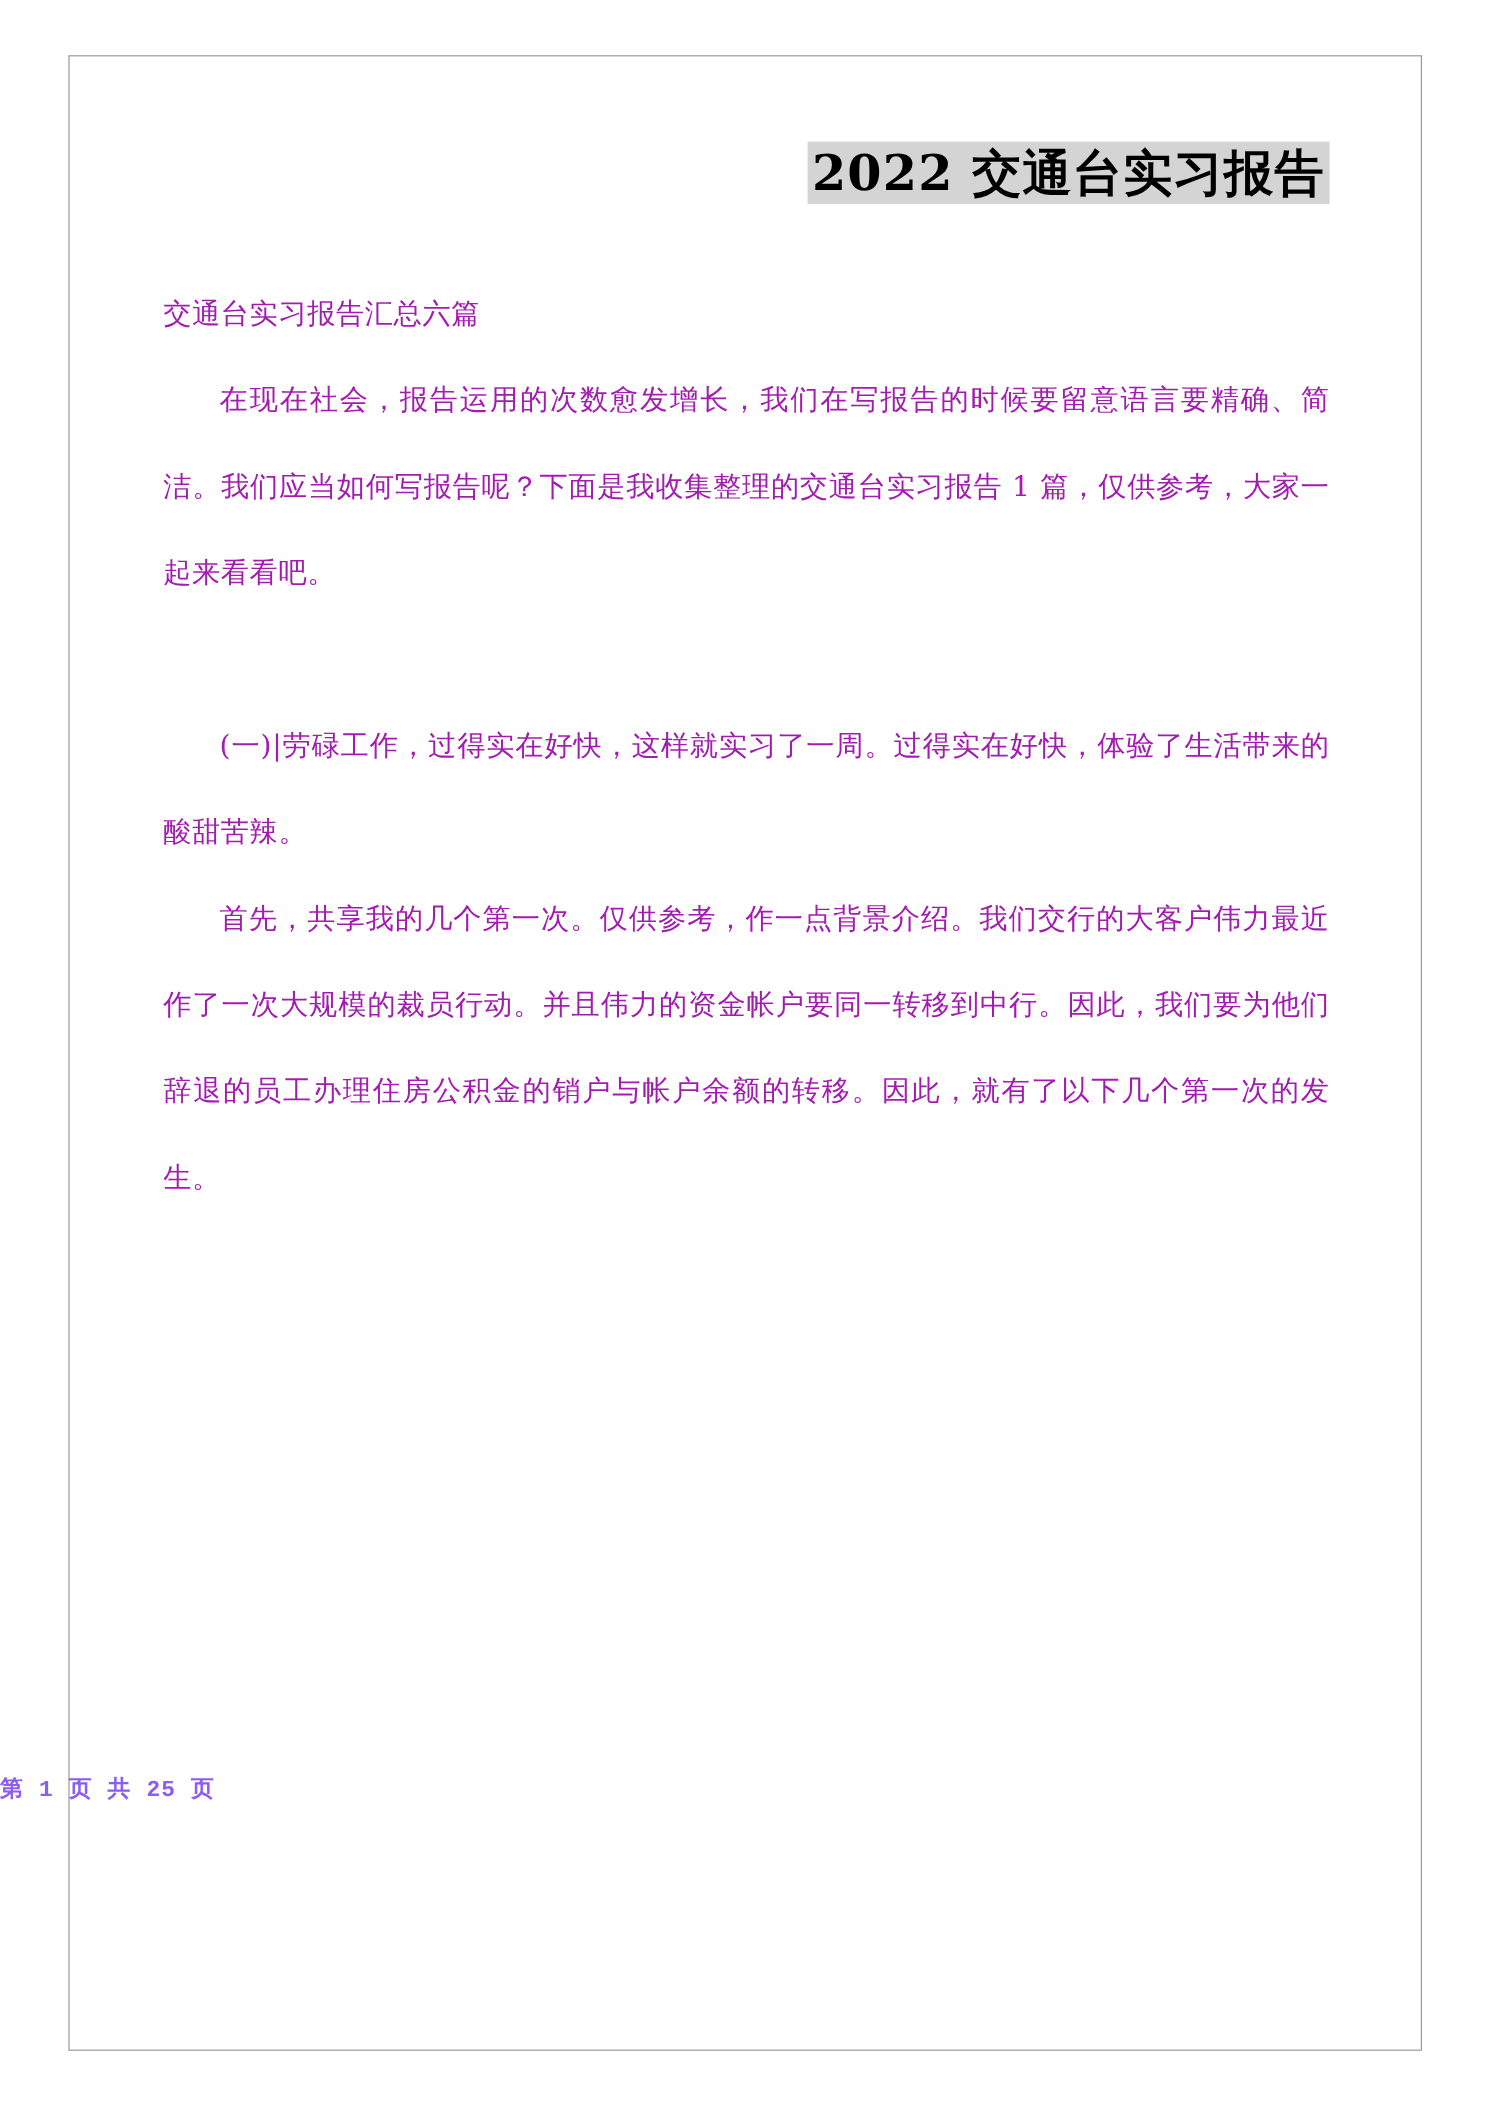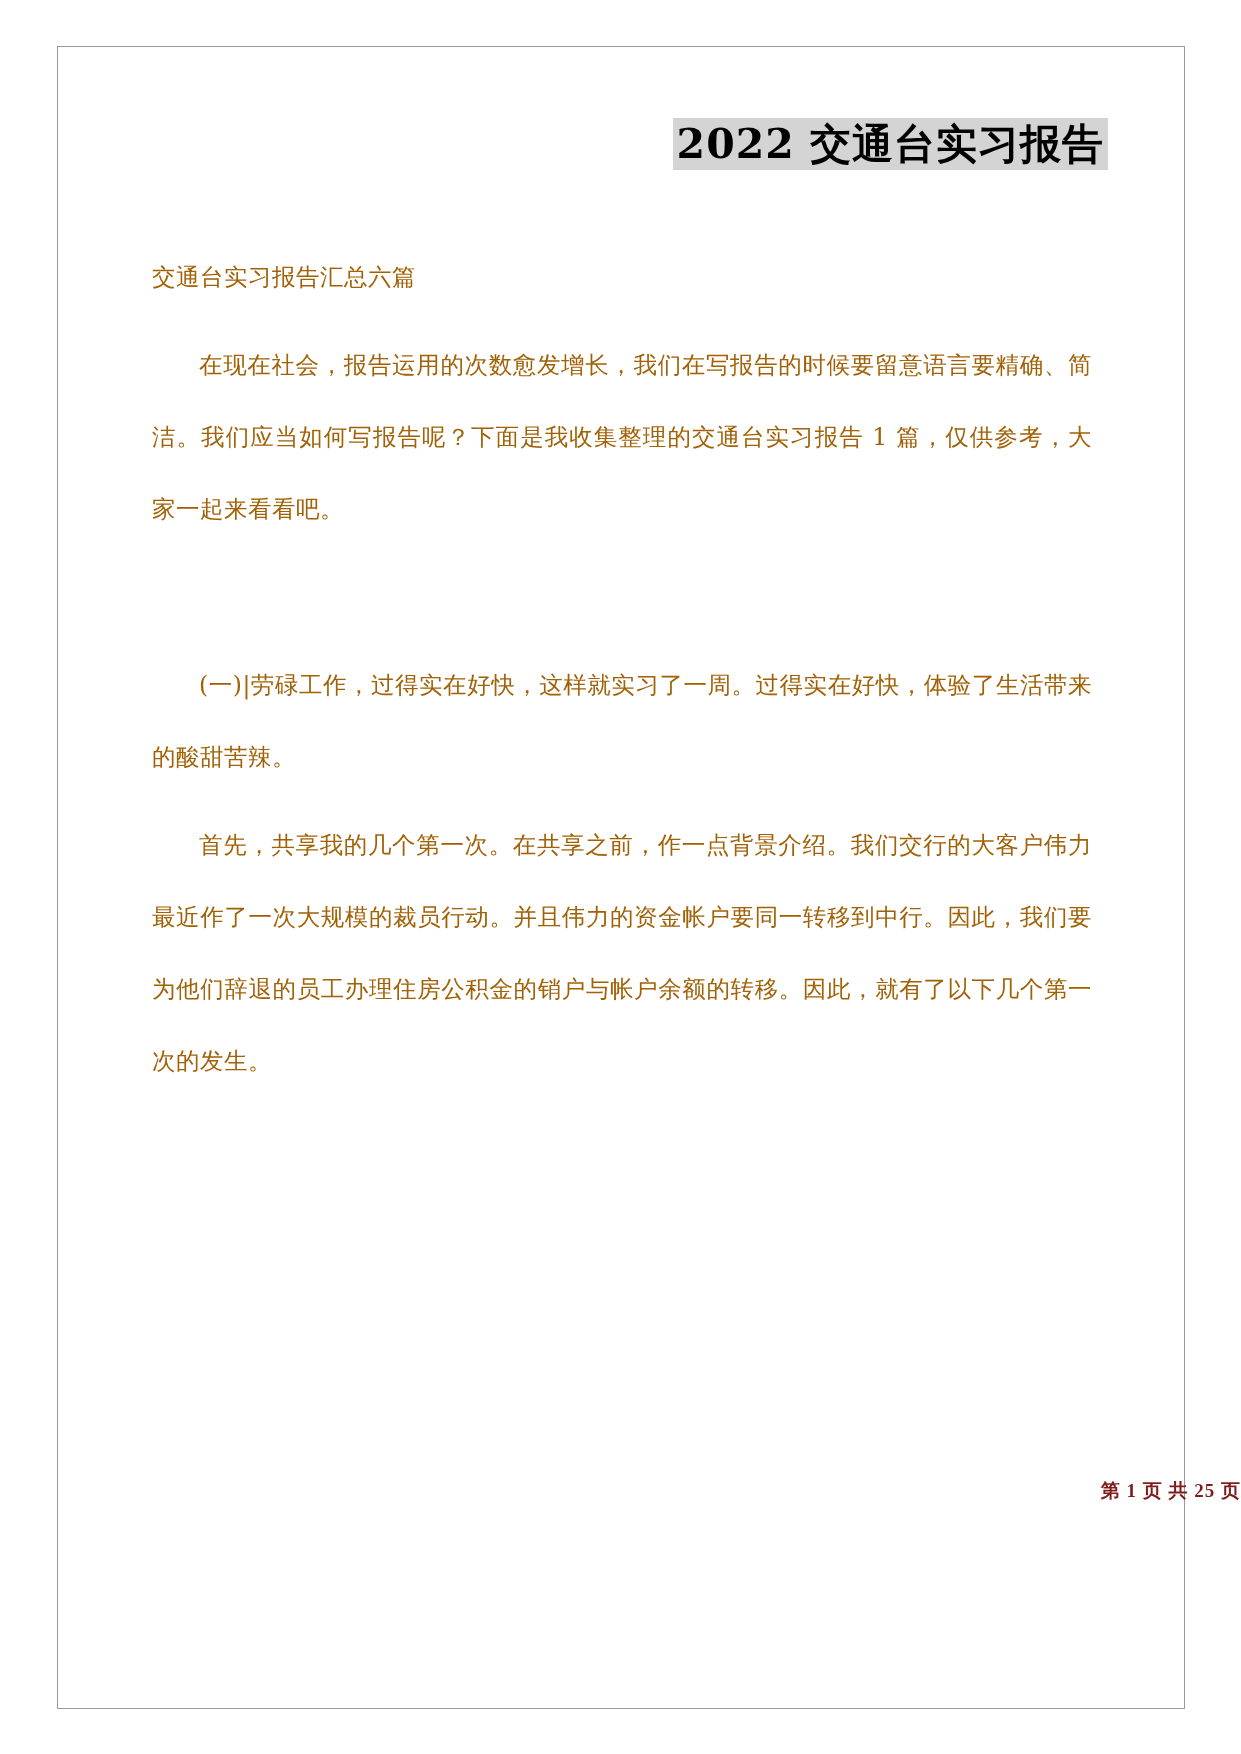--- a/index.html
+++ b/index.html
@@ -42,61 +42,61 @@
     font-weight: bold;
     letter-spacing: 1px;
     margin: 0 0 0 0;
     line-height: 1.2;
   }
   .doc-title span.hl {
     background: #d4d4d4;
     padding: 2px 4px;
   }
   p {
-    margin: 16px;
+    margin: 0;
     font-family: "DejaVu Serif", serif;
     font-size: 23.5px;
     line-height: 72px;
-    color: #a16207;
+    color: #a21caf;
     letter-spacing: 0.5px;
     text-align: justify;
     text-justify: inter-ideograph;
   }
   .indent {
     text-indent: 2em;
   }
   .gap-after-title { height: 56px; }
   .blank-line { height: 72px; }
   .footer {
     position: absolute;
     left: 0;
     top: 1478px;
     width: 1241px;
-    text-align: right;
-    font-family: Liberation Serif, serif;
+    text-align: left;
+    font-family: Liberation Mono, monospace;
     font-size: 19px;
     font-weight: bold;
-    color: #7f1d1d;
+    color: #8b5cf6;
     letter-spacing: 1px;
   }
 </style>
 </head>
 <body>
 
 <div class="page">
   <div class="page-border"></div>
 
   <div class="content">
     <h1 class="doc-title"><span class="hl">2022 交通台实习报告</span></h1>
 
     <div class="gap-after-title"></div>
 
     <p>交通台实习报告汇总六篇</p>
     <p class="indent">在现在社会，报告运用的次数愈发增长，我们在写报告的时候要留意语言要精确、简洁。我们应当如何写报告呢？下面是我收集整理的交通台实习报告 1 篇，仅供参考，大家一起来看看吧。</p>
 
     <div class="blank-line"></div>
 
     <p class="indent">(一)|劳碌工作，过得实在好快，这样就实习了一周。过得实在好快，体验了生活带来的酸甜苦辣。</p>
-    <p class="indent">首先，共享我的几个第一次。在共享之前，作一点背景介绍。我们交行的大客户伟力最近作了一次大规模的裁员行动。并且伟力的资金帐户要同一转移到中行。因此，我们要为他们辞退的员工办理住房公积金的销户与帐户余额的转移。因此，就有了以下几个第一次的发生。</p>
+    <p class="indent">首先，共享我的几个第一次。仅供参考，作一点背景介绍。我们交行的大客户伟力最近作了一次大规模的裁员行动。并且伟力的资金帐户要同一转移到中行。因此，我们要为他们辞退的员工办理住房公积金的销户与帐户余额的转移。因此，就有了以下几个第一次的发生。</p>
   </div>
 
   <div class="footer">第 1 页   共 25 页</div>
 </div>
 
 </body></html>

